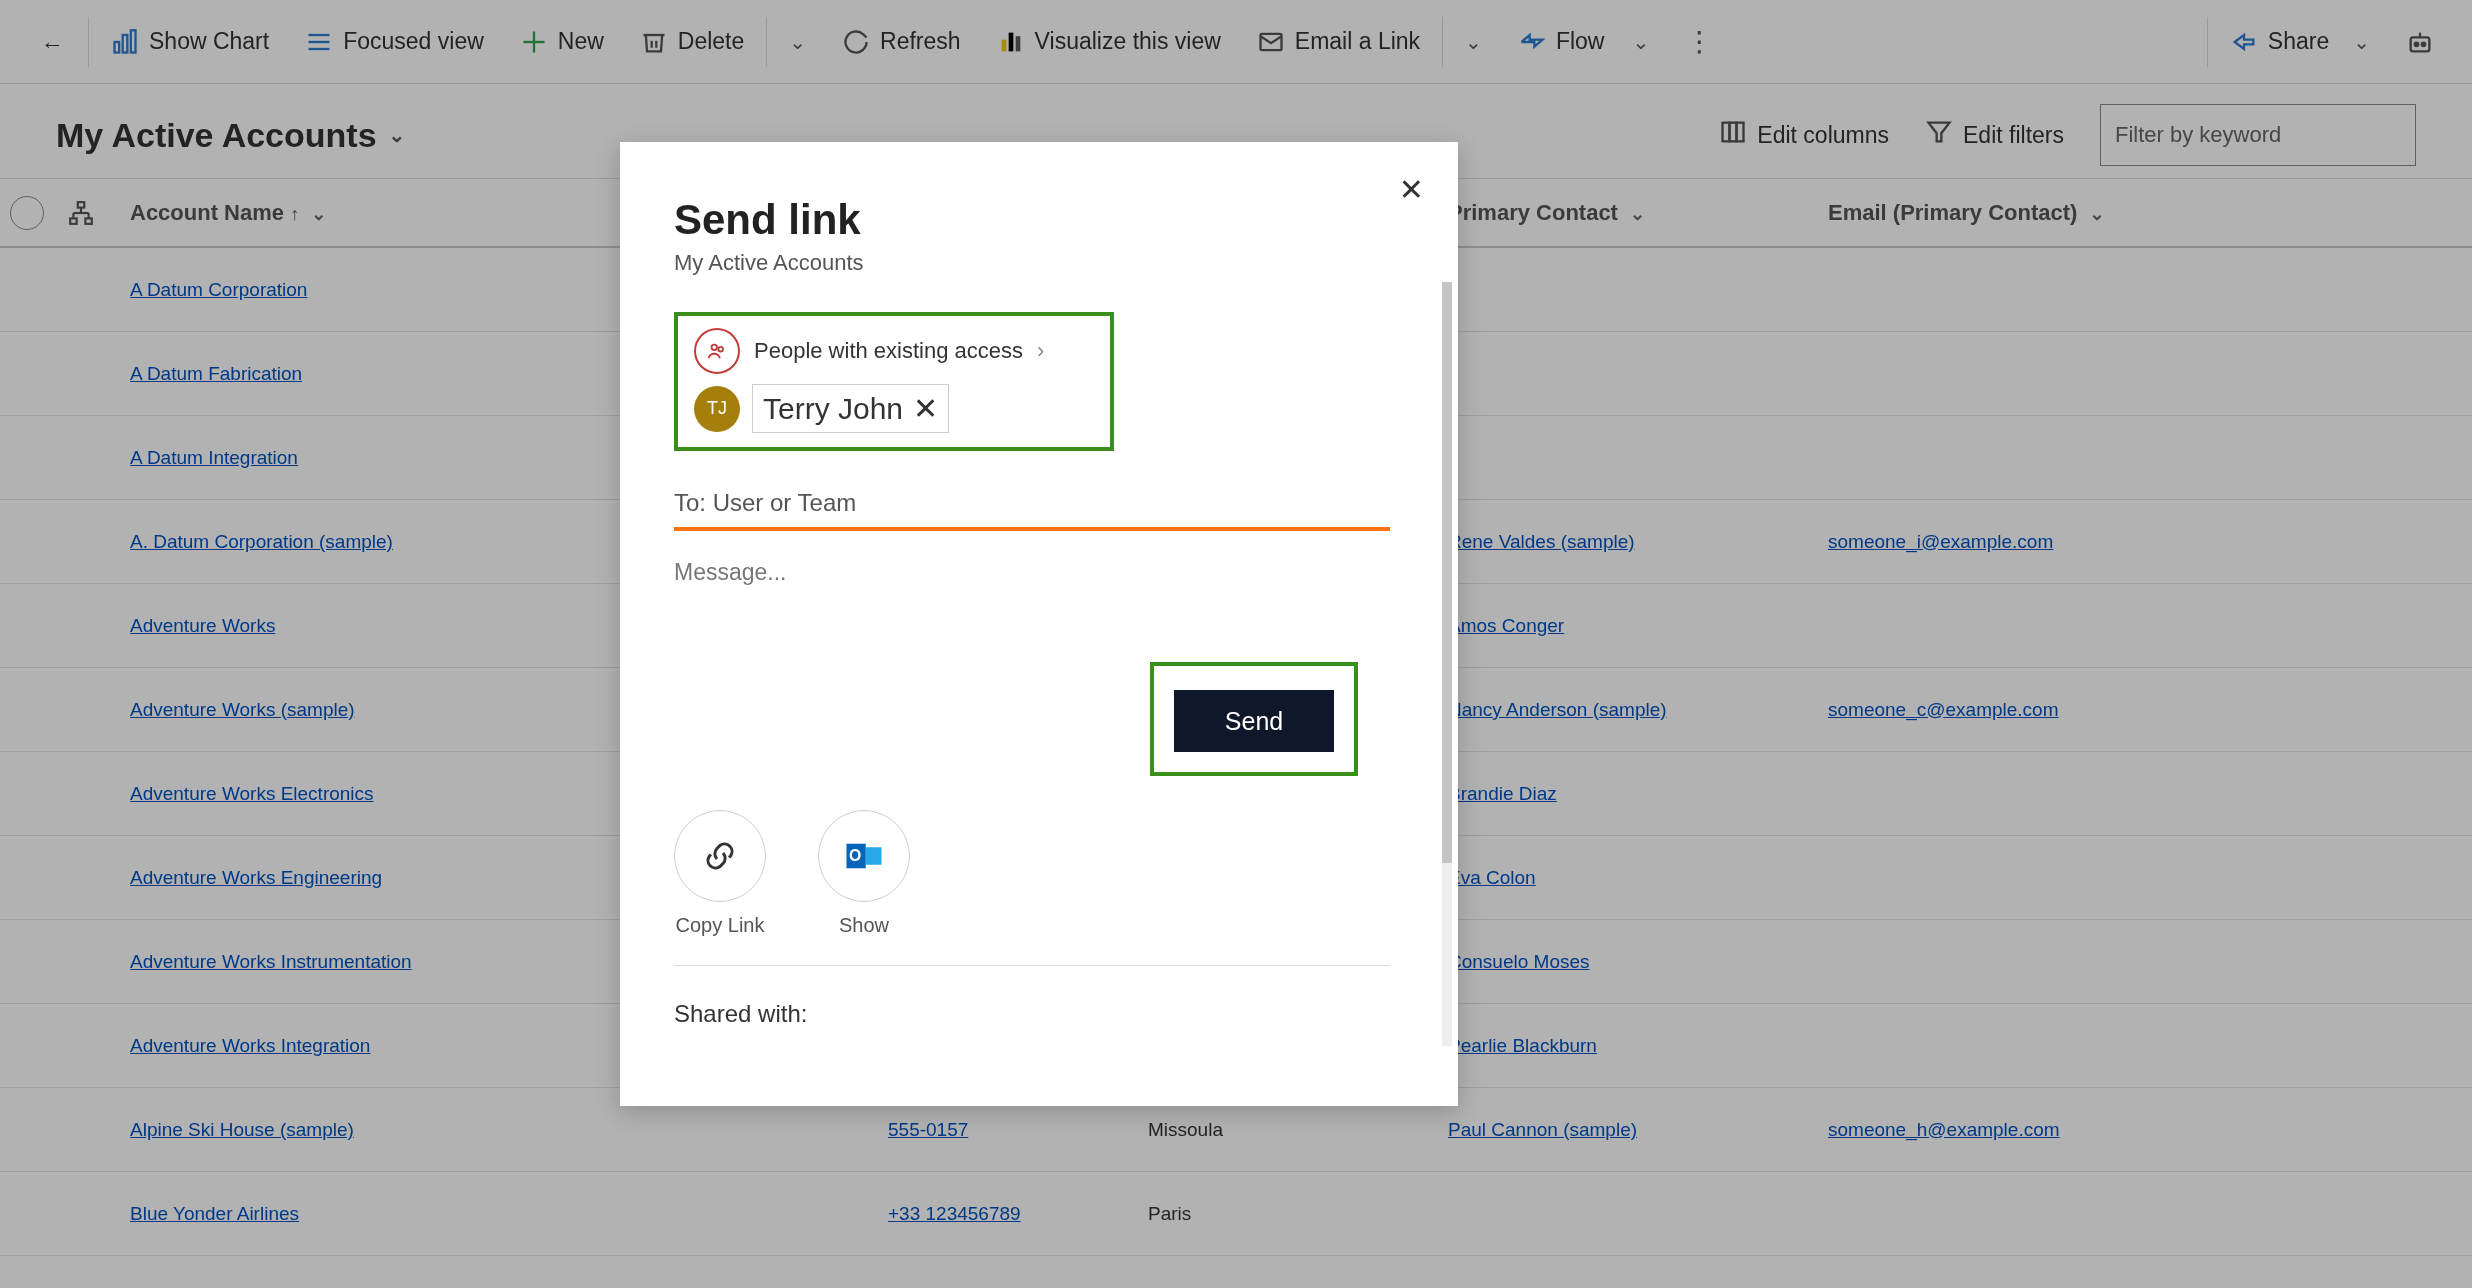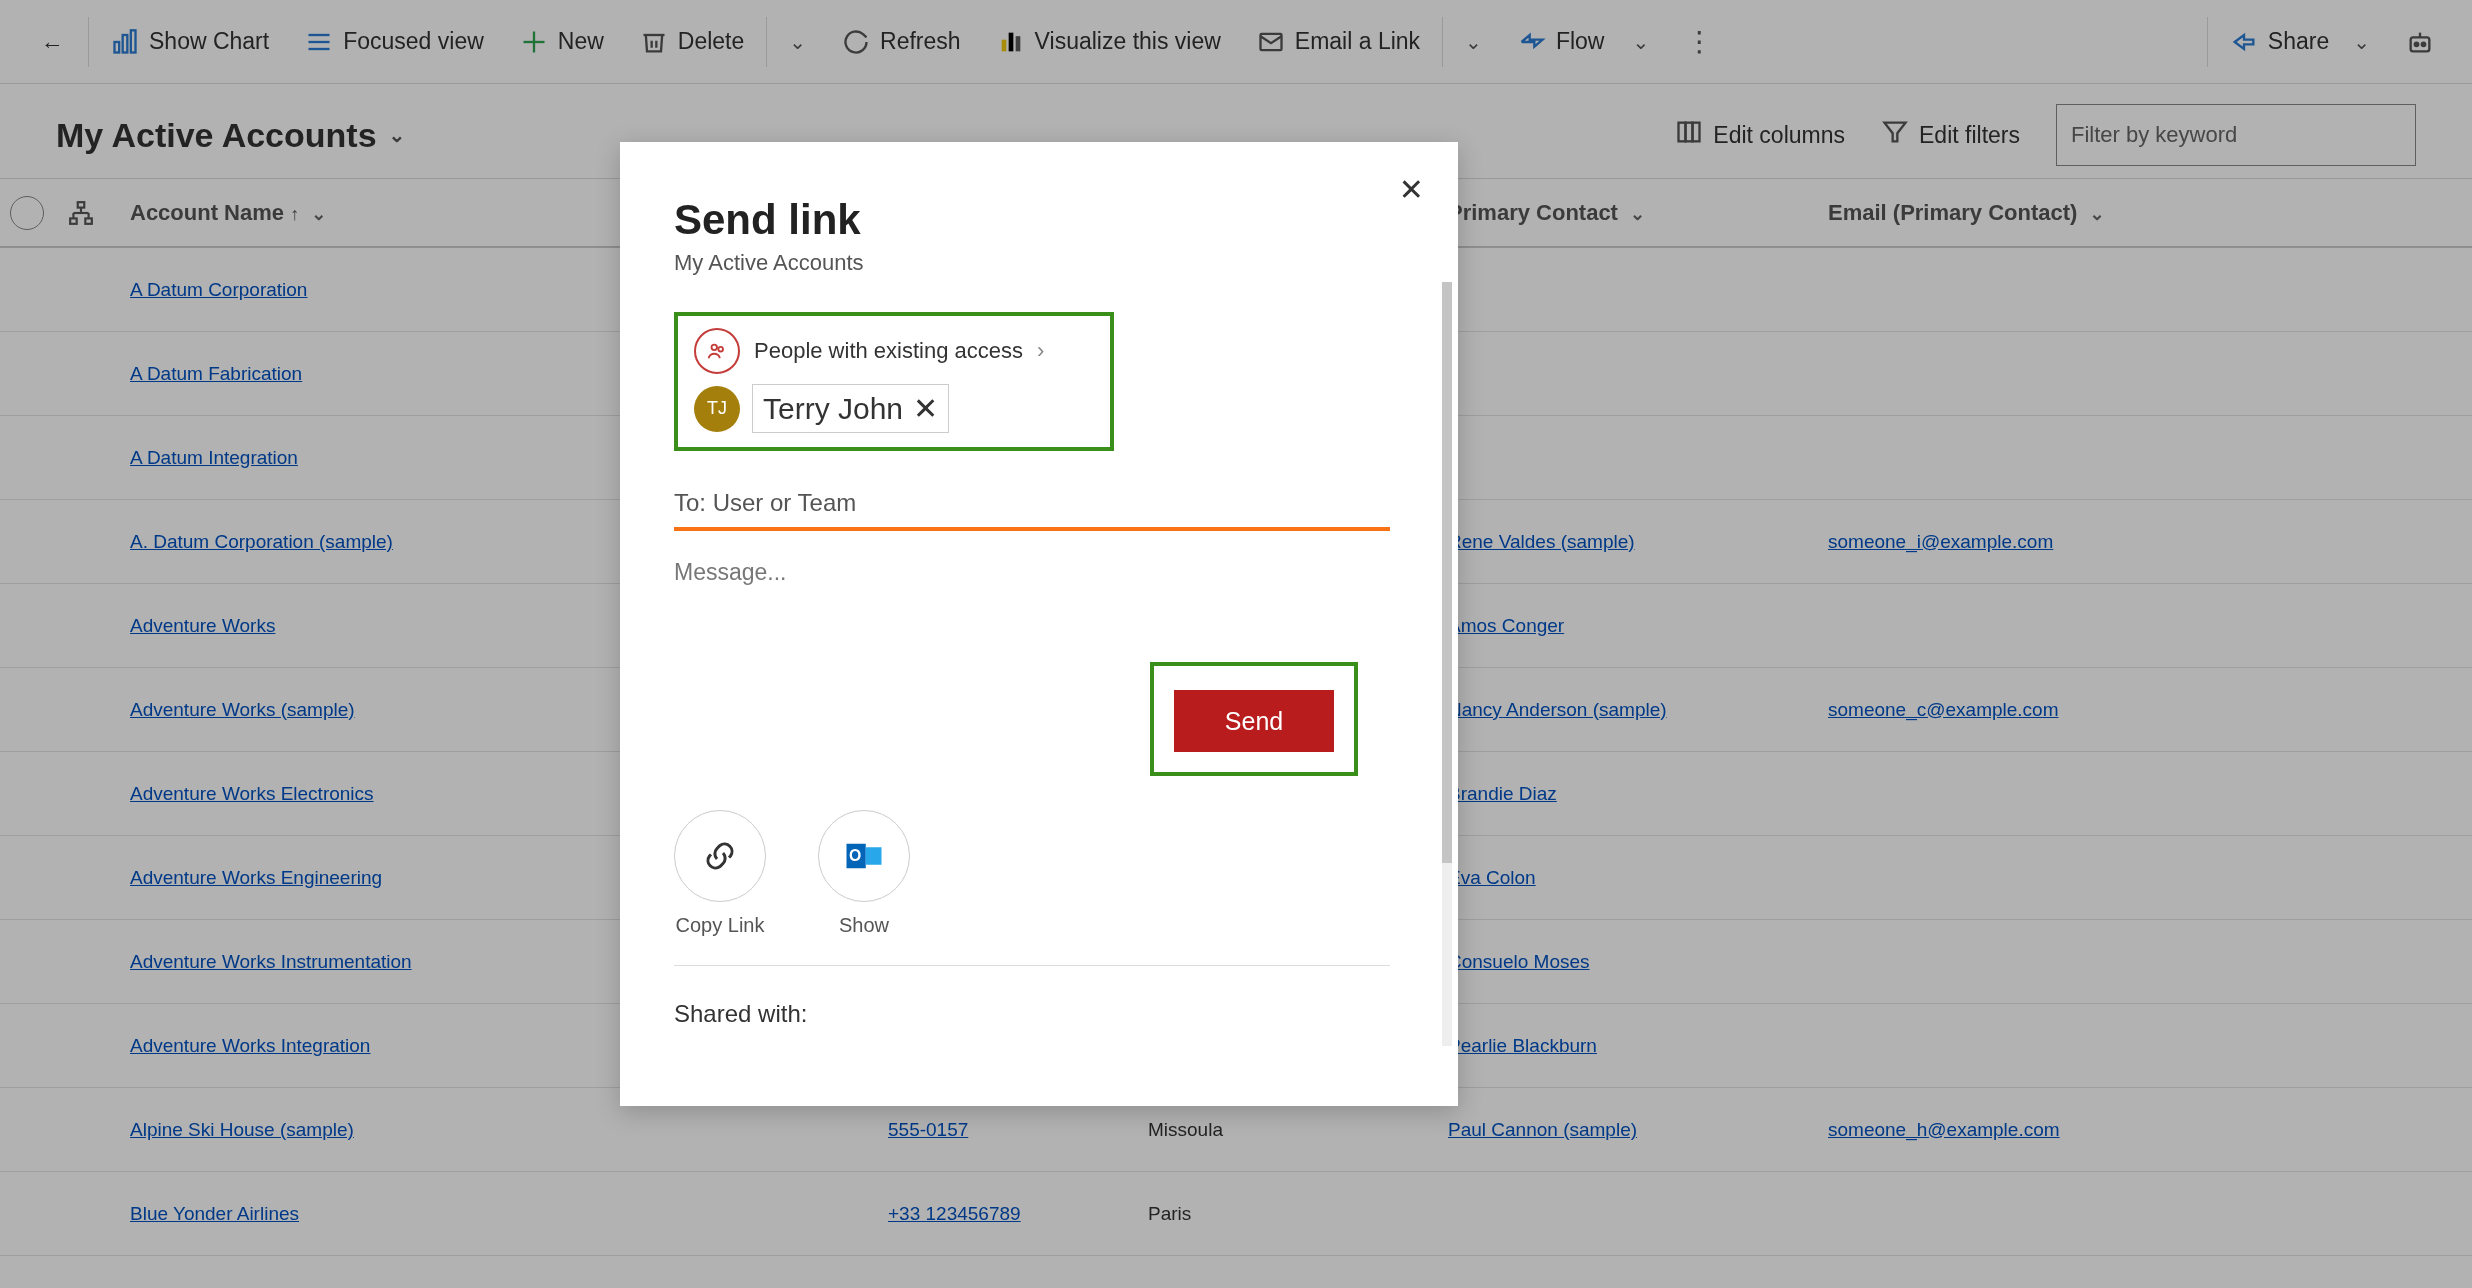--- a/index.html
+++ b/index.html
@@ -5,21 +5,21 @@
 * { box-sizing: border-box; margin: 0; padding: 0; font-family: "Segoe UI", Arial, sans-serif; }
 body { background: #fff; width: 2472px; height: 1288px; overflow: hidden; position: relative; }
 .toolbar { display: flex; align-items: center; height: 84px; border-bottom: 1px solid #ddd; padding: 0 20px; font-size: 23px; color: #333; }
 .toolbar .tb-item { display: flex; align-items: center; gap: 10px; padding: 0 18px; cursor: pointer; height: 100%; }
 .toolbar .tb-sep { width: 1px; height: 50px; background: #ddd; margin: 0 4px; }
 .toolbar .tb-item .ico { width: 28px; height: 28px; display: flex; align-items: center; justify-content: center; }
 .toolbar .spacer { flex: 1; }
 .viewhdr { display: flex; align-items: center; justify-content: space-between; padding: 20px 56px 12px 56px; }
 .viewhdr .vname { font-size: 34px; font-weight: 600; color: #333; display: flex; align-items: center; gap: 12px; }
 .viewhdr .rtools { display: flex; align-items: center; gap: 36px; font-size: 23px; color: #333; }
-.filterbox { width: 360px; height: 62px; border: 1px solid #888; display: flex; align-items: center; padding: 0 14px; font-size: 22px; color: #666; }
+.filterbox { width: 316px; height: 62px; border: 1px solid #888; display: flex; align-items: center; padding: 0 14px; font-size: 22px; color: #666; }
 .gridhdr { display: flex; align-items: center; height: 70px; border-top: 1px solid #ddd; border-bottom: 2px solid #ccc; font-size: 22px; color: #555; font-weight: 600; }
 .col-check { width: 54px; display:flex; align-items:center; justify-content:center; }
 .col-hier { width: 54px; display:flex; align-items:center; justify-content:center; }
 .col-name { flex: 0 0 780px; padding-left: 22px; }
 .col-phone { flex: 0 0 260px; }
 .col-city { flex: 0 0 300px; }
 .col-contact { flex: 0 0 380px; }
 .col-email { flex: 1; }
 .gridrow { display:flex; align-items:center; height: 84px; border-bottom: 1px solid #e3e3e3; font-size: 19px; color: #333; }
 .gridrow a { color: #0052c2; text-decoration: underline; cursor: pointer; }
@@ -35,21 +35,21 @@
 .reddot { width:46px; height:46px; border:2px solid #c43d3a; border-radius:50%; display:flex; align-items:center; justify-content:center; color:#c43d3a; font-size:18px; }
 .chip { display:flex; align-items:center; gap: 12px; margin-top: 10px; }
 .chip .avatar { width:46px; height:46px; border-radius:50%; background:#a47f0c; color:#fff; display:flex; align-items:center; justify-content:center; font-size:18px; }
 .chip .cname { font-size:30px; color:#333; padding: 6px 10px; }
 .chip .cname.x { border:1px solid #ccc; display:flex; align-items:center; gap:10px; }
 .chip .xbtn { cursor:pointer; color:#333; }
 .to-input { margin-top: 38px; width: 716px; border-bottom: 4px solid #f97316; font-size:24px; color:#555; padding-bottom:10px; }
 .msgarea { margin-top: 28px; font-size:23px; color:#777; }
 .sendwrap { display:flex; justify-content:flex-end; margin-top: 76px; padding-right: 40px; }
 .sendbox { border: 4px solid #3a8f1a; padding: 24px 20px 20px 20px; }
-.sendbtn { width:160px; height:62px; background:#b91c1c; color:#fff; font-size:25px; display:flex; align-items:center; justify-content:center; cursor:pointer; }
+.sendbtn { width:160px; height:62px; background:#0f172a; color:#fff; font-size:25px; display:flex; align-items:center; justify-content:center; cursor:pointer; }
 .secondary { display:flex; gap: 52px; margin-top: 34px; }
 .secbtn { display:flex; flex-direction:column; align-items:center; gap: 12px; font-size:20px; color:#555; cursor:pointer; }
 .secbtn .sico { width:92px; height:92px; border:1px solid #ccc; border-radius:50%; display:flex; align-items:center; justify-content:center; color:#333; }
 .divider { border-top:1px solid #ddd; margin-top: 28px; width: 716px; }
 .sharedwith { margin-top: 34px; font-size: 24px; color:#333; }
 .modal .scroll { position:absolute; right: 6px; top: 140px; bottom: 60px; width: 10px; background:#eee; }
 .modal .scroll .thumb { position:absolute; top:0; height: 76%; width:100%; background:#c4c4c4; }
 .hier-ico { width:26px; height:26px; }
 .caret { font-size: 20px; color:#555; }
 .chev { font-size: 18px; color:#666; margin-left:6px; }

